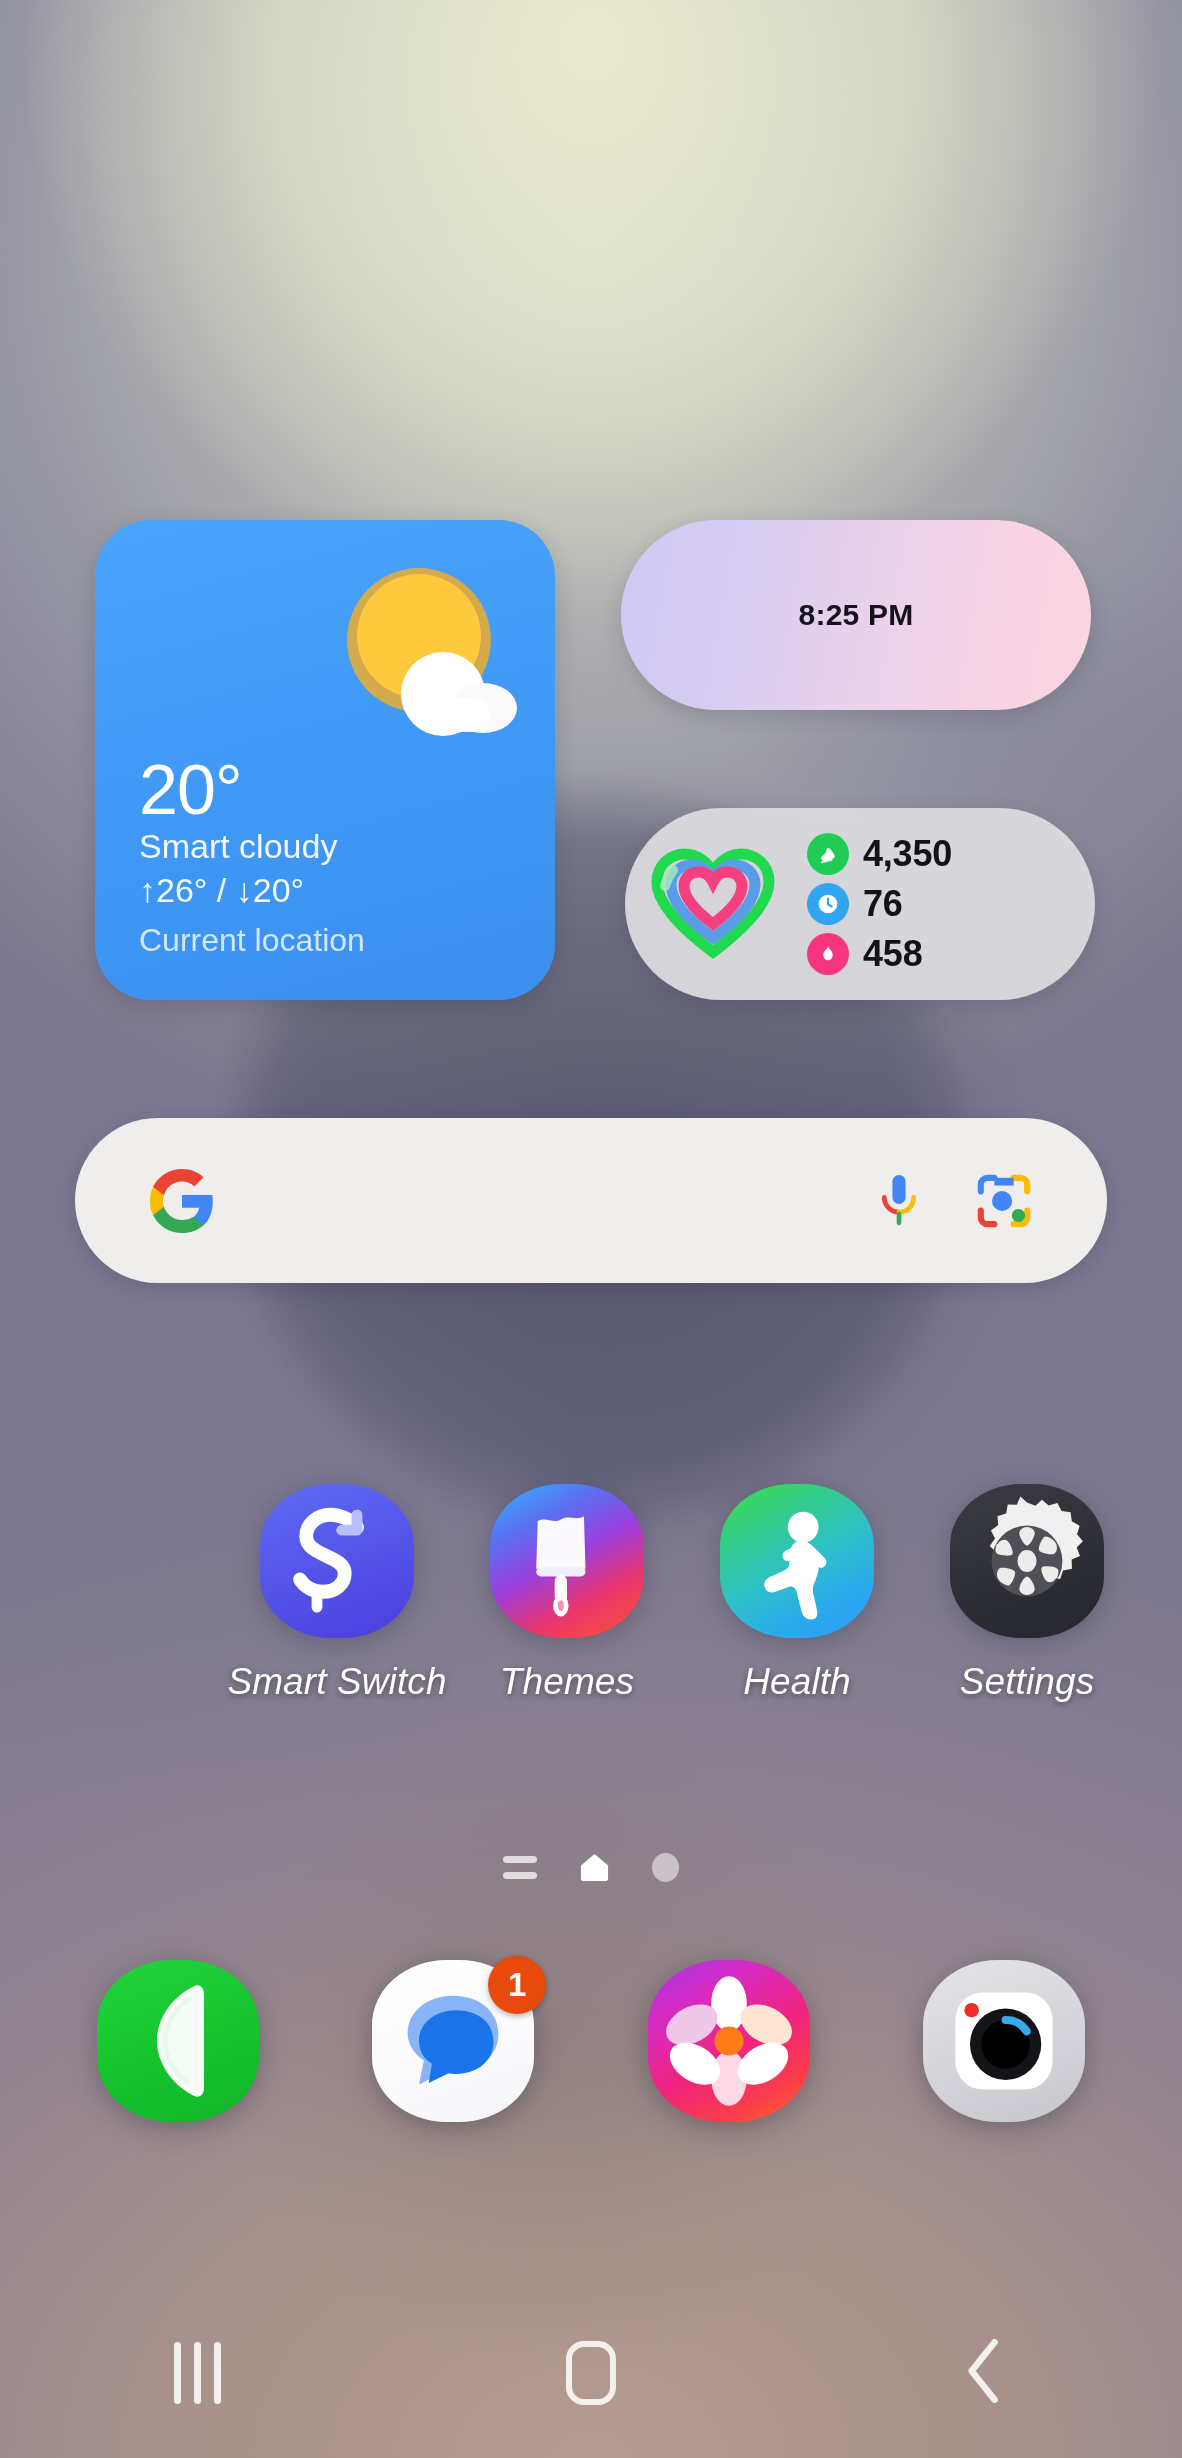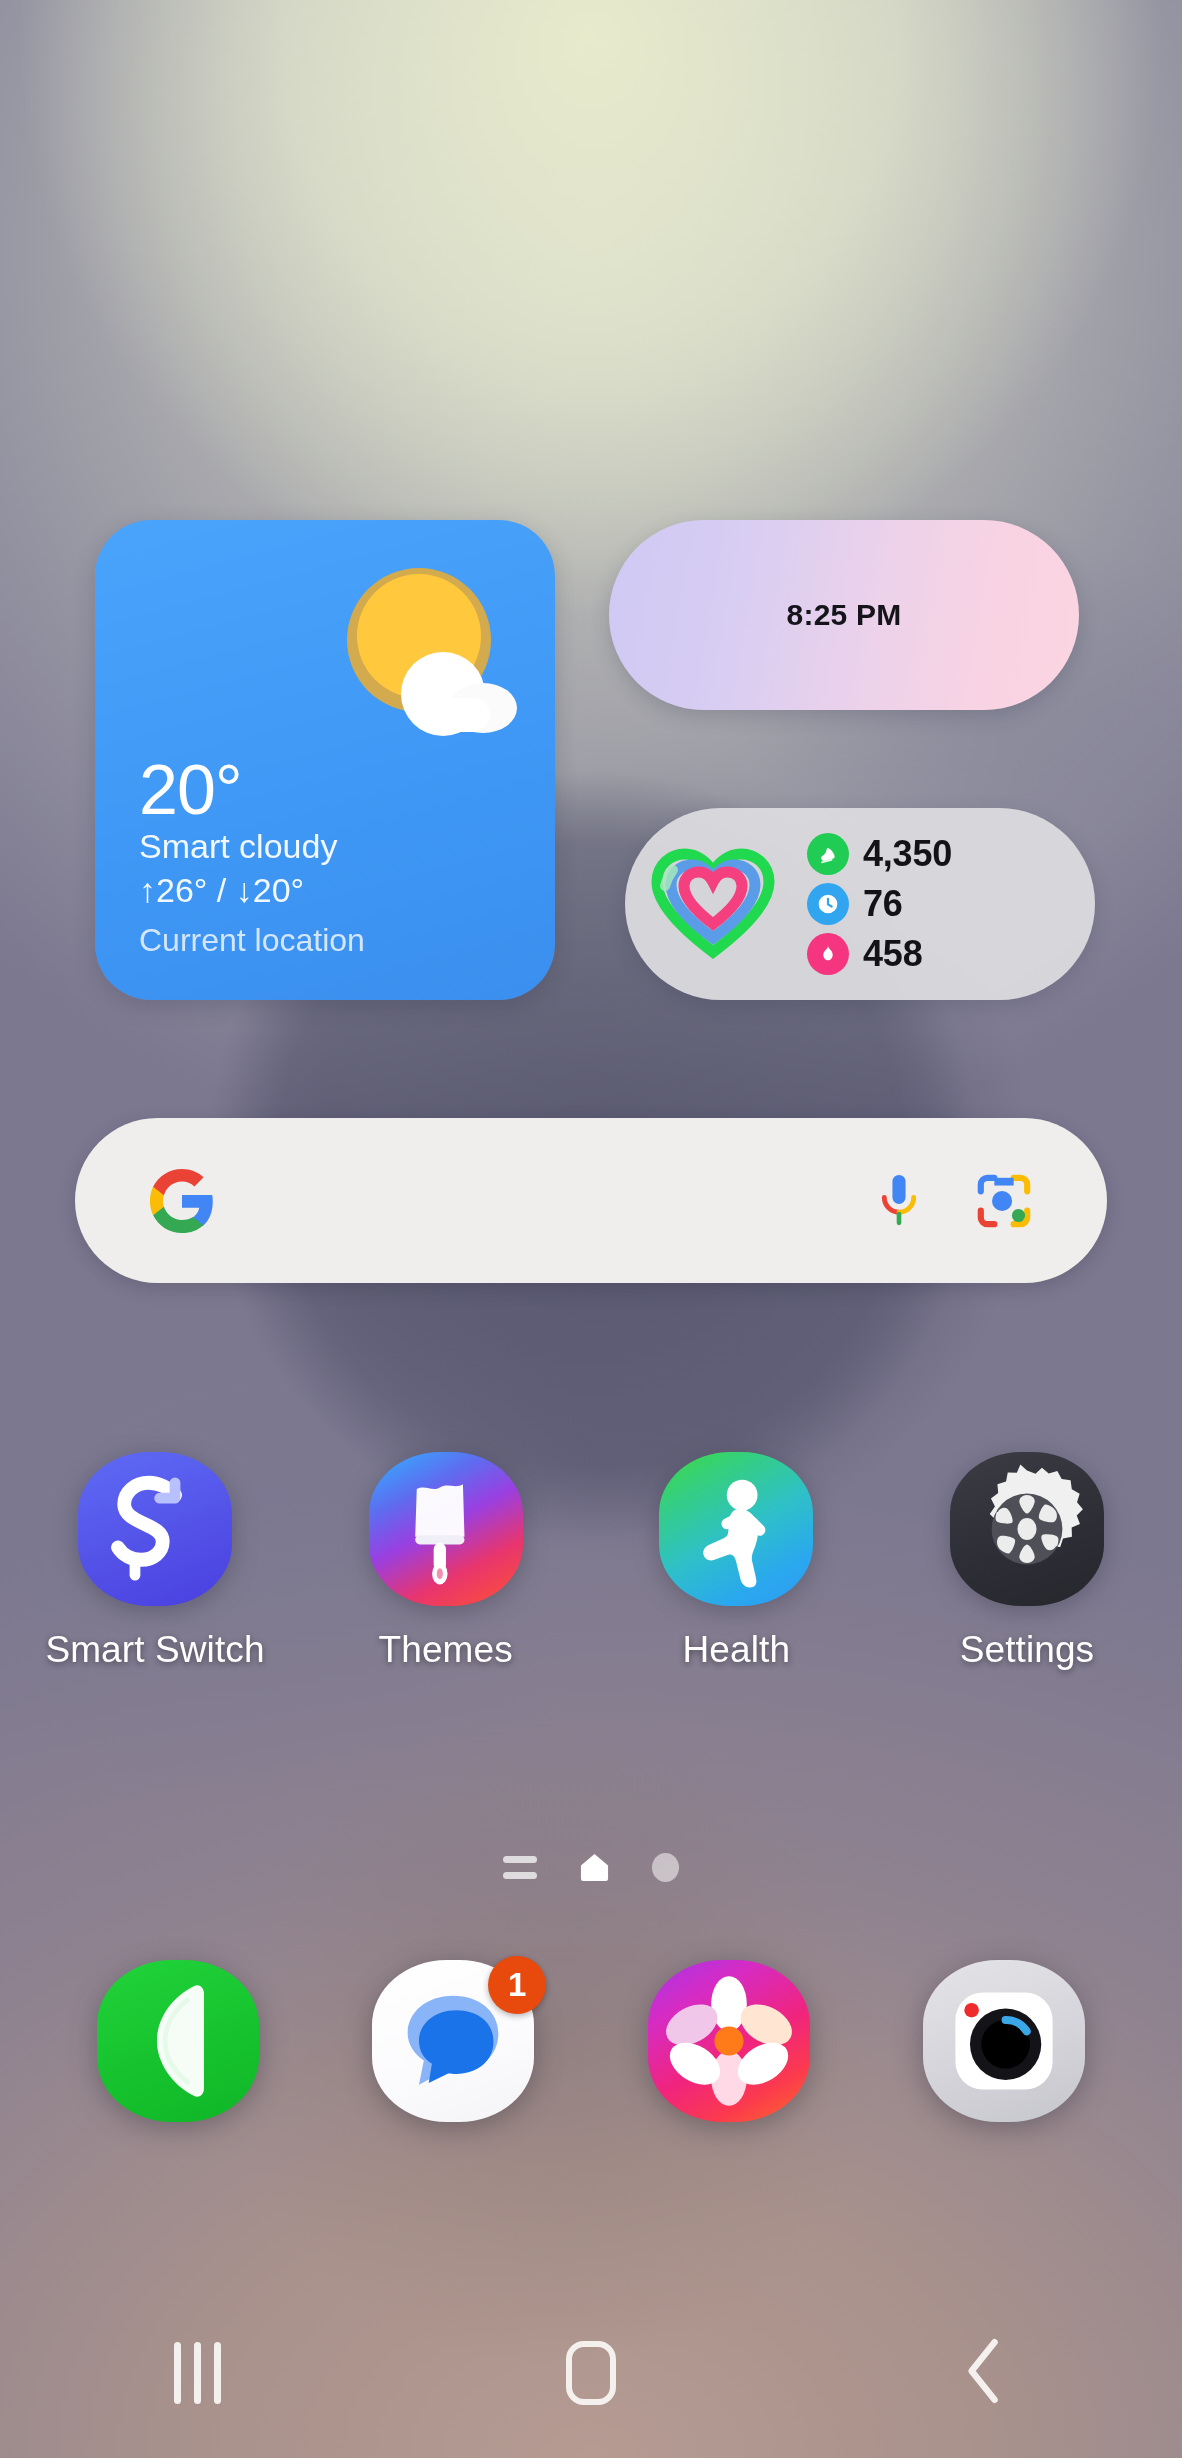--- a/index.html
+++ b/index.html
@@ -69,21 +69,21 @@
     font-size:34px; font-weight:400; color:#f2f8ff; line-height:1.28;
     white-space:nowrap;
   }
   #weather-location{
     font-size:32px; font-weight:400; color:#d3e6fb; line-height:1.3;
     margin-top:8px; white-space:nowrap;
   }
 
   
   #brief-widget{
-    position:absolute; right:16px; top:0; width:470px; height:190px;
+    position:absolute; right:4px; top:0; width:470px; height:190px;
     border-radius:95px;
     background:linear-gradient(100deg,#cfc9f4 0%,#d8cdf2 28%,#edd2ea 58%,#f9d3e2 82%,#fbd5e1 100%);
     box-shadow:0 6px 20px rgba(40,45,70,0.20);
     display:flex; flex-direction:column;
     align-items:center; justify-content:center; gap:0;
   }
   #brief-time{ font-size:30px; font-weight:700; color:#14141a; letter-spacing:0.2px; }
   #brief-title{ font-size:42px; font-weight:700; color:#0d0d13; letter-spacing:-0.4px; }
 
   
@@ -115,22 +115,22 @@
     flex:1; border:none; background:transparent; outline:none;
     font-family:"Liberation Sans", sans-serif; font-size:36px;
     color:#5f6368; padding:0 24px; height:100%;
   }
   #search-input::placeholder{ color:#a2a4a8; }
   #mic-icon{ width:48px; height:58px; margin-right:52px; flex:0 0 auto; }
   #lens-icon{ width:58px; height:58px; margin-right:74px; flex:0 0 auto; }
 
   
   #app-grid{
-    position:absolute; left:40px; top:1452px; width:1102px;
-    display:flex; justify-content:space-between; align-items:flex-start;
+    position:absolute; left:40px; top:1484px; width:1102px;
+    display:flex; justify-content:flex-end; align-items:flex-start;font-style:italic;
   }
   .app-cell{
     width:230px; display:flex; flex-direction:column;
     align-items:center; cursor:pointer;
   }
   .app-icon{
     width:154px; height:154px; position:relative;
     filter:drop-shadow(0 5px 12px rgba(30,32,48,0.30));
   }
   .app-label{

